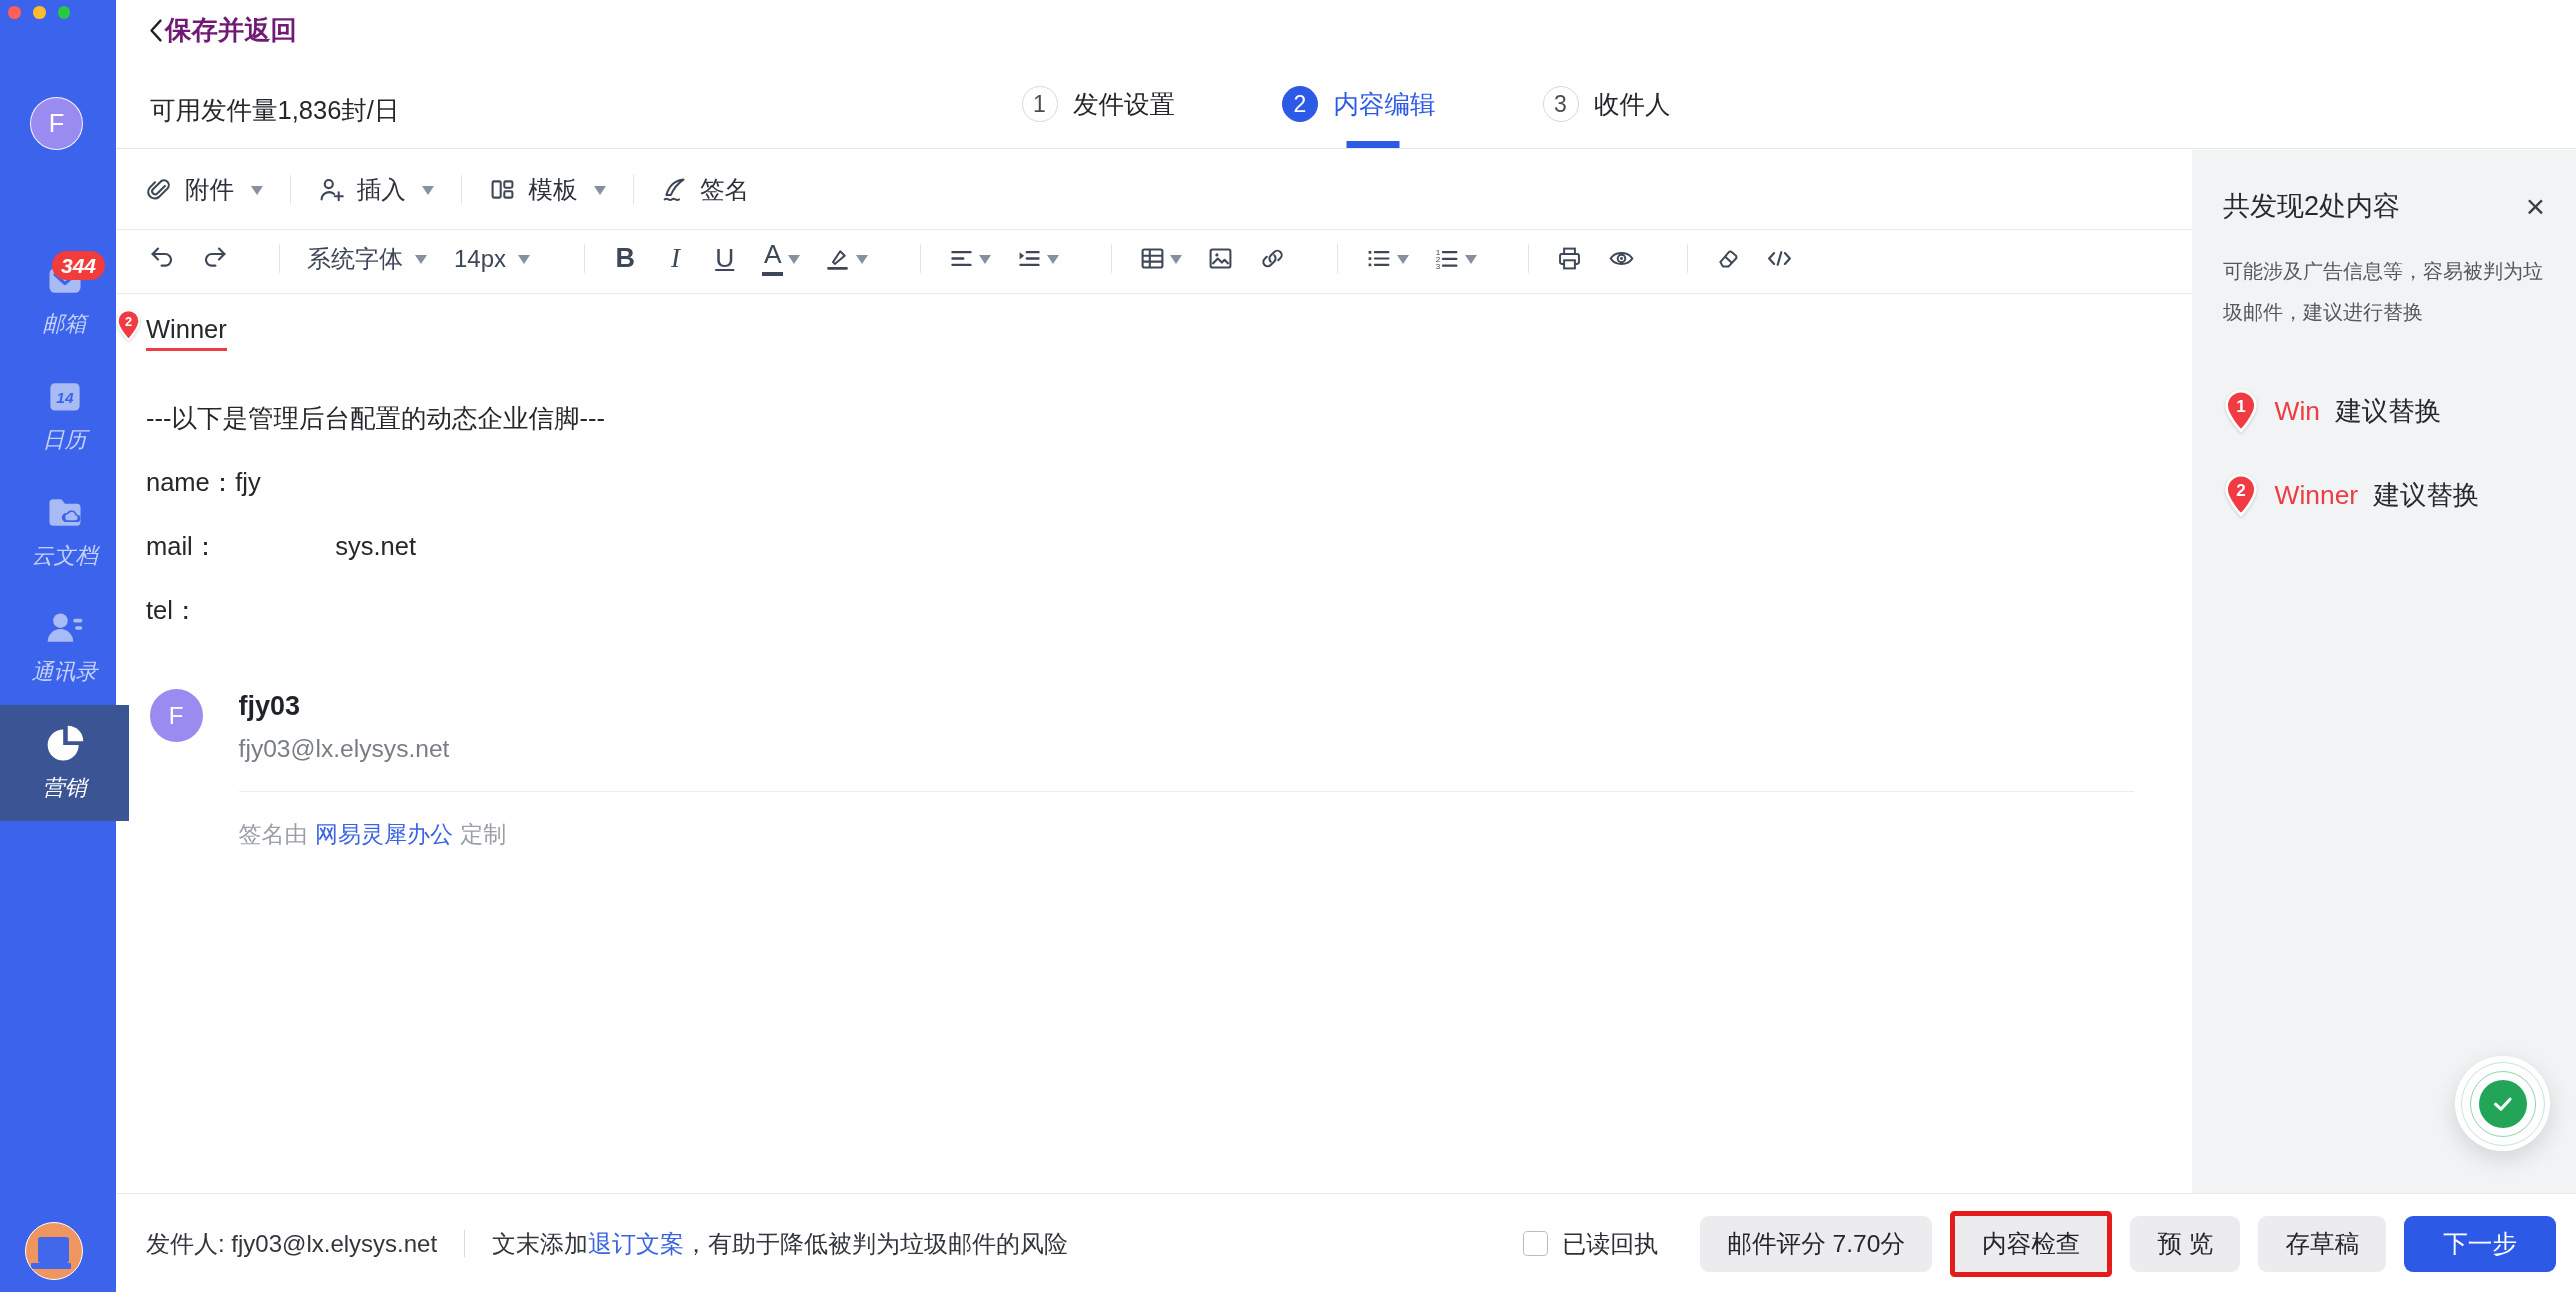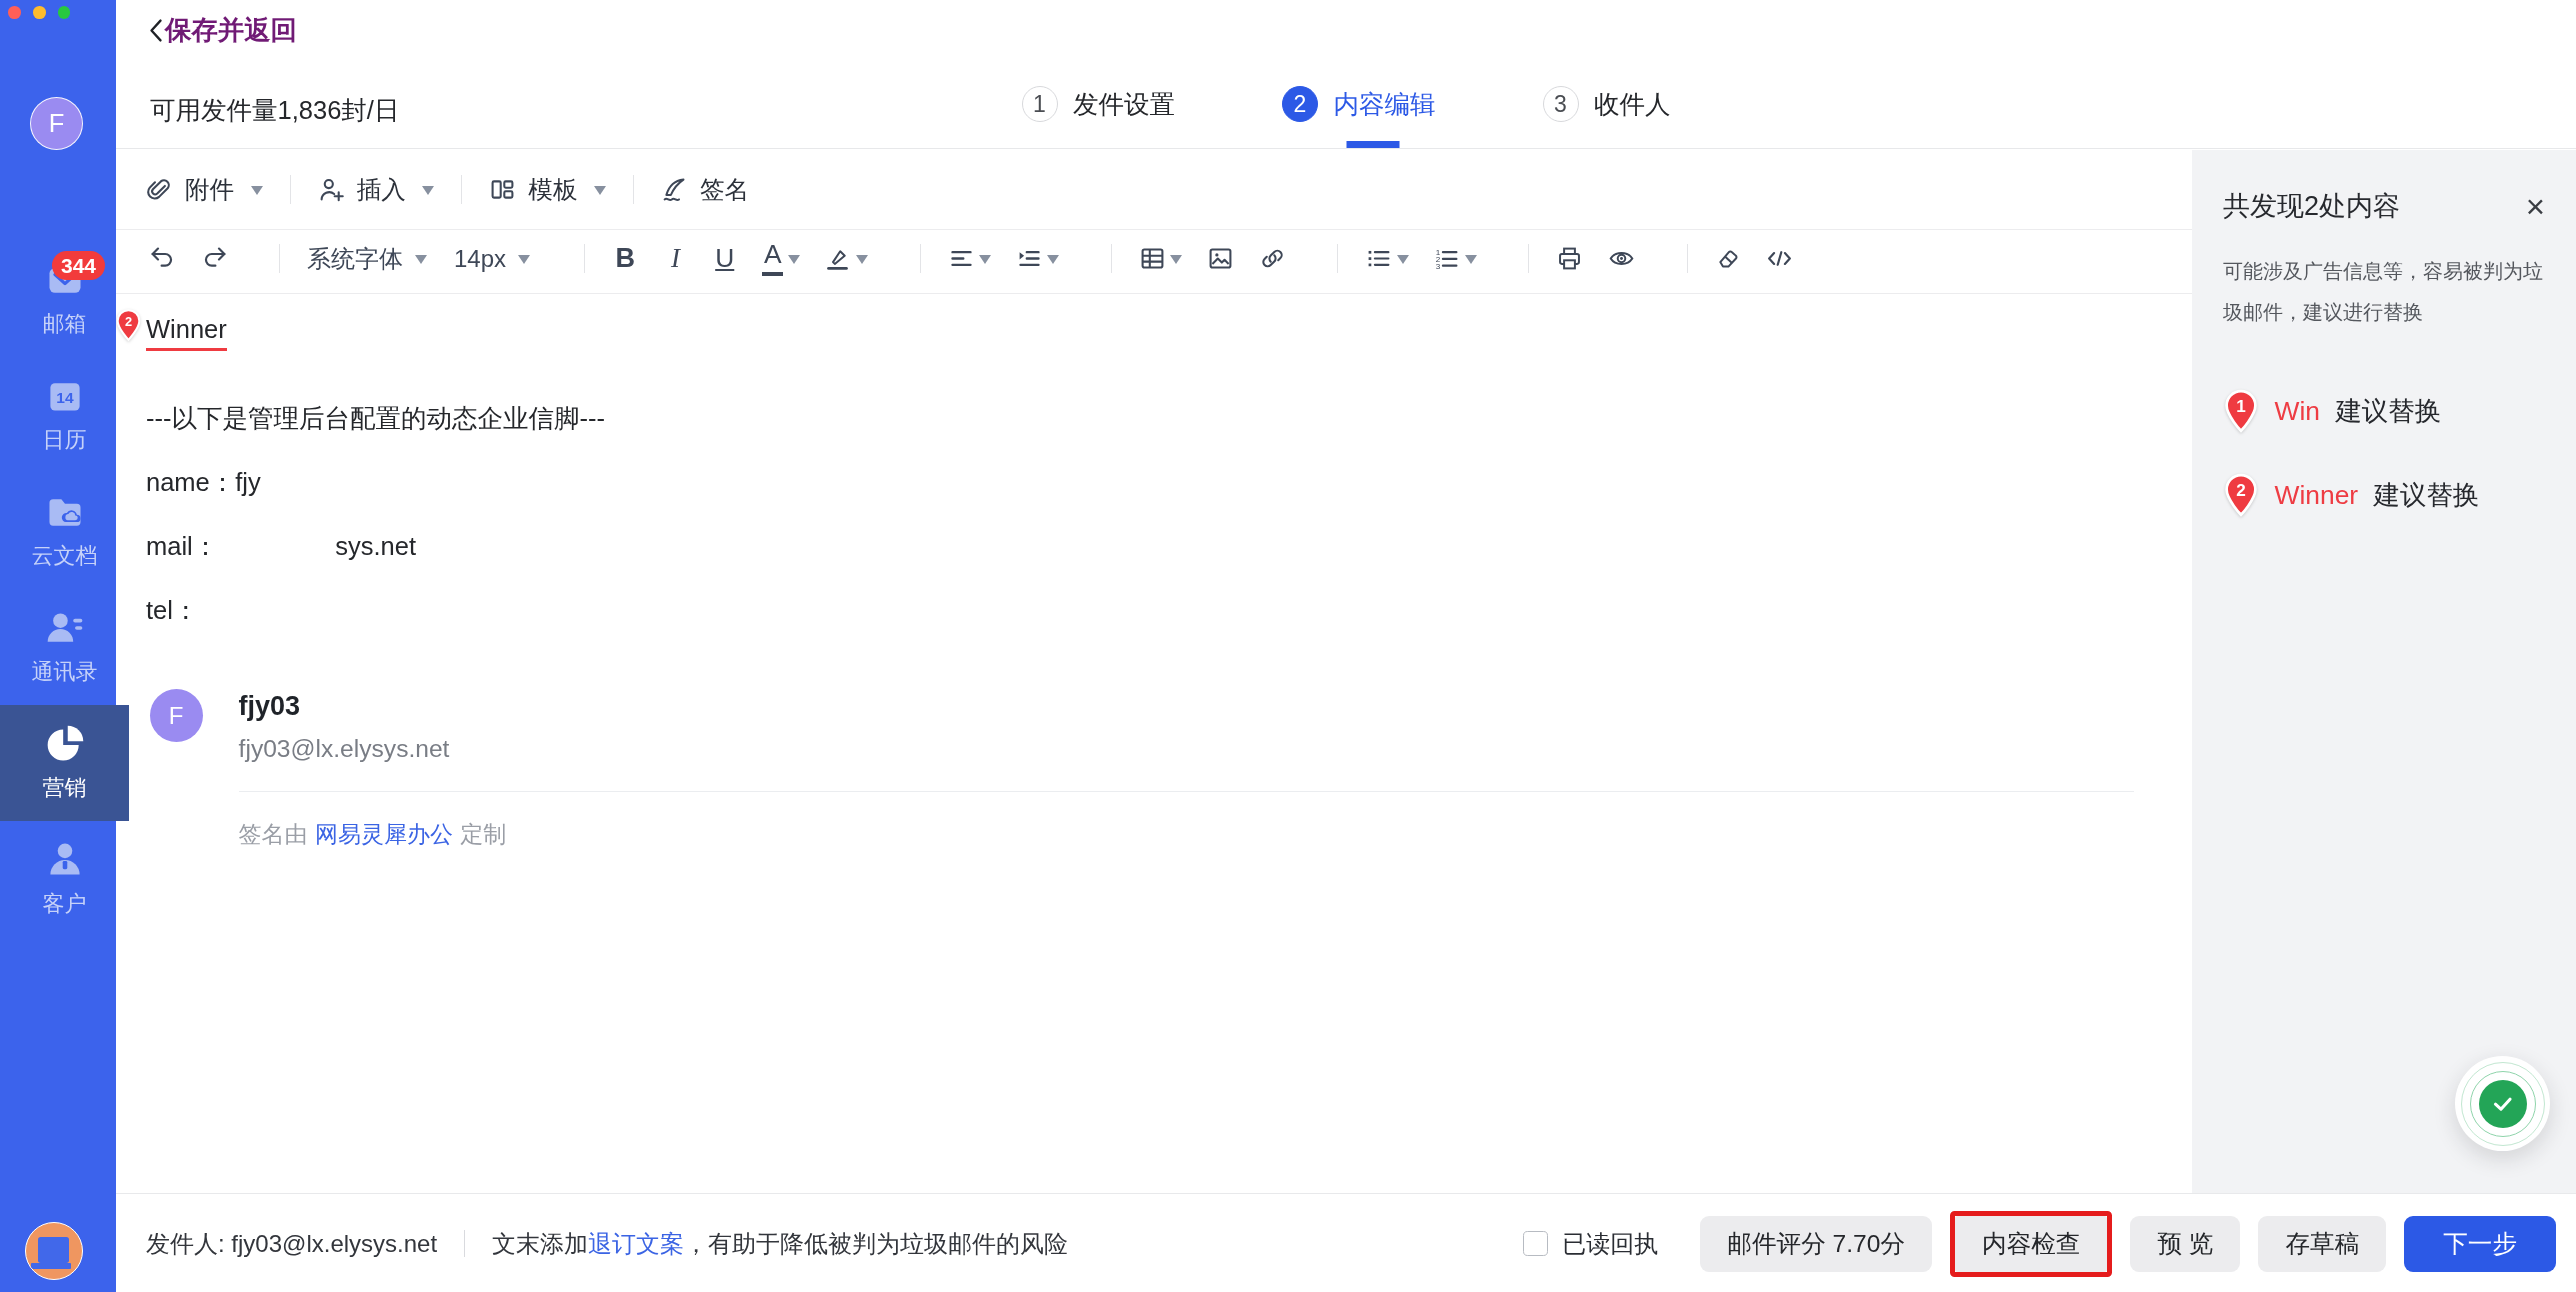--- a/index.html
+++ b/index.html
@@ -8,21 +8,21 @@
   .app { position:relative; width:2576px; height:1293px; background:#fff; }
 
   
   .sidebar { position:absolute; left:0; top:0; bottom:0; width:116px; background:#3c63ec; z-index:10; }
   .traffic { position:absolute; top:6.4px; left:8.2px; display:flex; gap:12px; }
   .dot { width:12.7px; height:12.7px; border-radius:50%; }
   .dot.r { background:#ff5f57; } .dot.y { background:#febc2e; } .dot.g { background:#28c840; }
   .side-avatar { position:absolute; top:97px; left:30px; width:53px; height:53px; border-radius:50%;
     background:#9a8bf1; border:1.8px solid rgba(255,255,255,.9); color:#fff; font-size:25.5px;
     display:flex; align-items:center; justify-content:center; }
-  .side-nav { position:absolute; top:241px; left:0; width:129px; }
+  .side-nav { position:absolute; top:241px; left:0; width:129px;font-style:italic; }
   .nav-item { position:relative; height:116px; display:flex; flex-direction:column; align-items:center;
     justify-content:center; gap:8.2px; color:#c6d2f9; font-size:22px; cursor:pointer; }
   .nav-item.active { background:#3a5494; color:#fff; }
   .nav-icon { width:42px; height:42px; display:block; }
   .nav-icon .main { fill:#a9bbf4; }
   .nav-item.active .nav-icon .main { fill:#ffffff; }
   .nav-icon .cut { fill:#3c63ec; }
   .nav-badge { position:absolute; top:10px; left:52px; min-width:33px; height:29px; padding:0 9px;
     background:#f23b3b; border-radius:15.5px; color:#fff; font-size:21px; font-weight:bold;
     display:flex; align-items:center; justify-content:center; z-index:2; }
@@ -163,28 +163,20 @@
         </svg>
         <span>通讯录</span>
       </div>
       <div class="nav-item active">
         <svg class="nav-icon" viewBox="0 0 46 46">
           <path class="main" d="M21 7 a17 17 0 1 0 17 17 h-17 z"></path>
           <path class="main" d="M26 3 a17 17 0 0 1 17 17 h-17 z"></path>
         </svg>
         <span>营销</span>
       </div>
-      <div class="nav-item">
-        <svg class="nav-icon" viewBox="0 0 46 46">
-          <circle class="main" cx="23" cy="13" r="8"></circle>
-          <path class="main" d="M7 39 a16 16 0 0 1 32 0 z"></path>
-          <rect class="cut" x="20.5" y="24" width="5" height="9" rx="1.5"></rect>
-        </svg>
-        <span>客户</span>
-      </div>
     </nav>
 
     <div class="side-bottom-avatar">
       <div class="laptop-top"></div>
       <div class="laptop-base"></div>
     </div>
   </aside>
 
   <header class="topbar">
     <div class="back-row">

